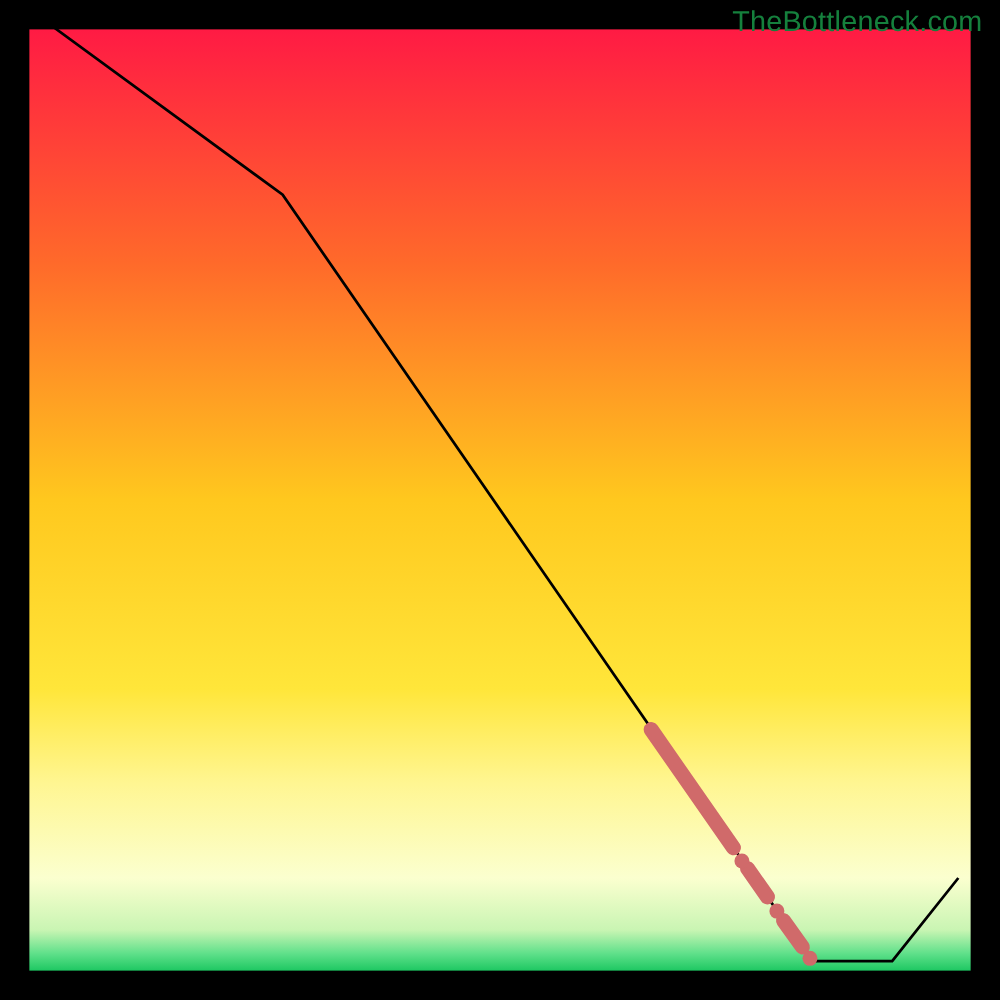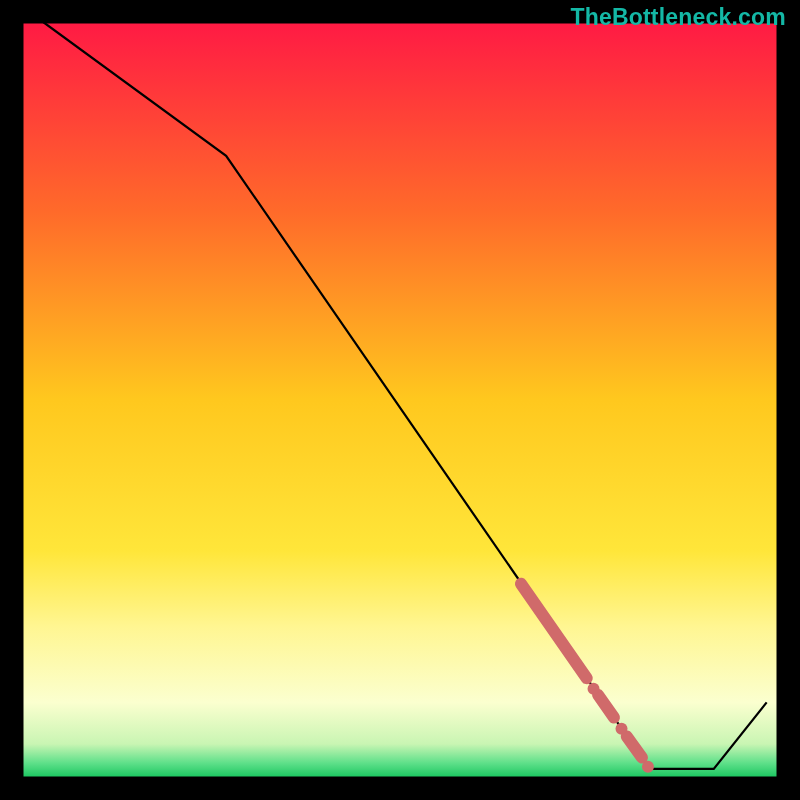--- a/index.html
+++ b/index.html
@@ -17,22 +17,22 @@
   }
   svg {
     display: block;
   }
   .watermark {
     position: absolute;
     top: 4px;
     right: 14px;
     font-family: Arial, Helvetica, sans-serif;
     font-size: 23px;
-    font-weight: bold;
-    color: #14b8a6;
+    font-weight: normal;
+    color: #15803d;
     letter-spacing: 0.2px;
   }
 </style>
 </head>
 <body>
 
 <div class="chart-container">
   <svg id="chart-svg" width="800" height="800" viewBox="0 0 800 800">
     <defs>
       <linearGradient id="bg-grad" x1="0" y1="0" x2="0" y2="1">

